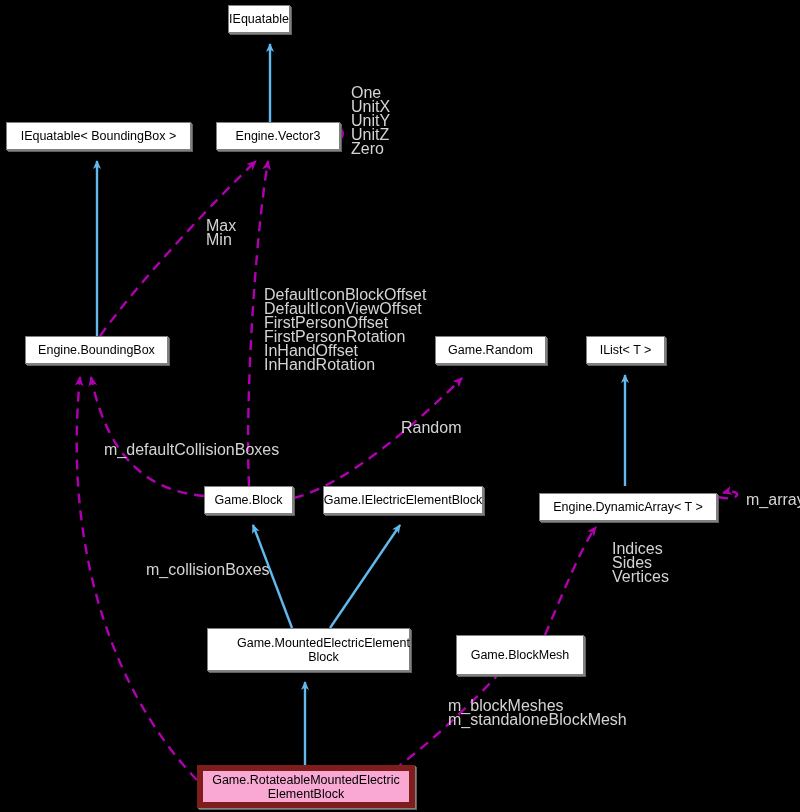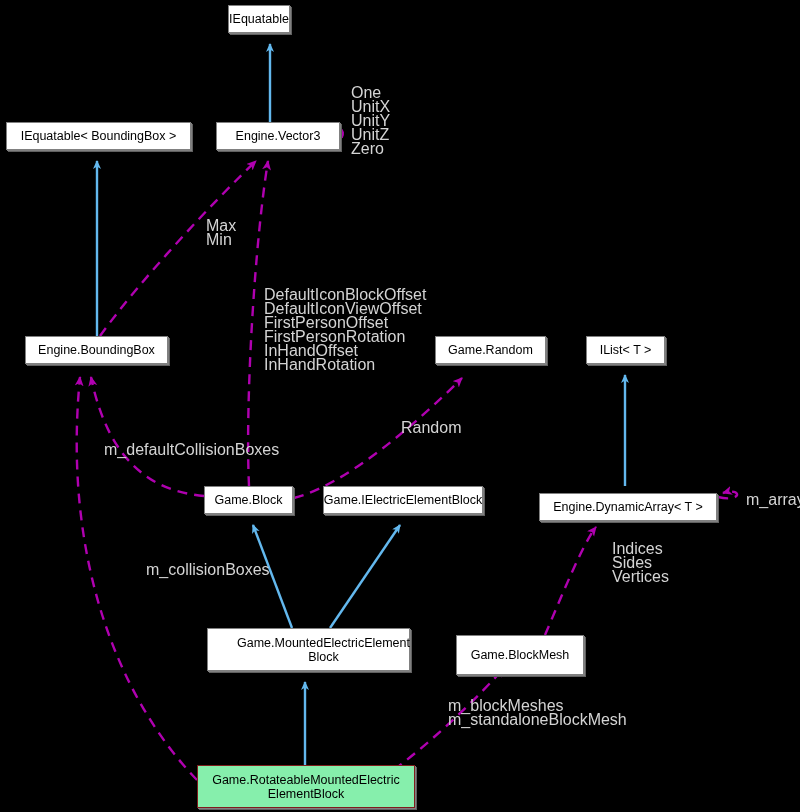--- a/index.html
+++ b/index.html
@@ -24,22 +24,22 @@
     align-items:center;
     justify-content:center;
     text-align:center;
     font-size:12.5px;
     line-height:14px;
     letter-spacing:0px;
     white-space:pre-line;
     padding:0 5px;
   }
   .node.current{
-    background:#86efac;
-    border:1px solid #7f1d1d;
+    background:#f9a8d4;
+    border:6px solid #7f1d1d;
   }
   .elabel{
     position:absolute;
     color:#d4d4d4;
     font-size:16px;
     line-height:14px;
     white-space:pre;
     font-family:"Liberation Sans", sans-serif;
   }
 </style>

